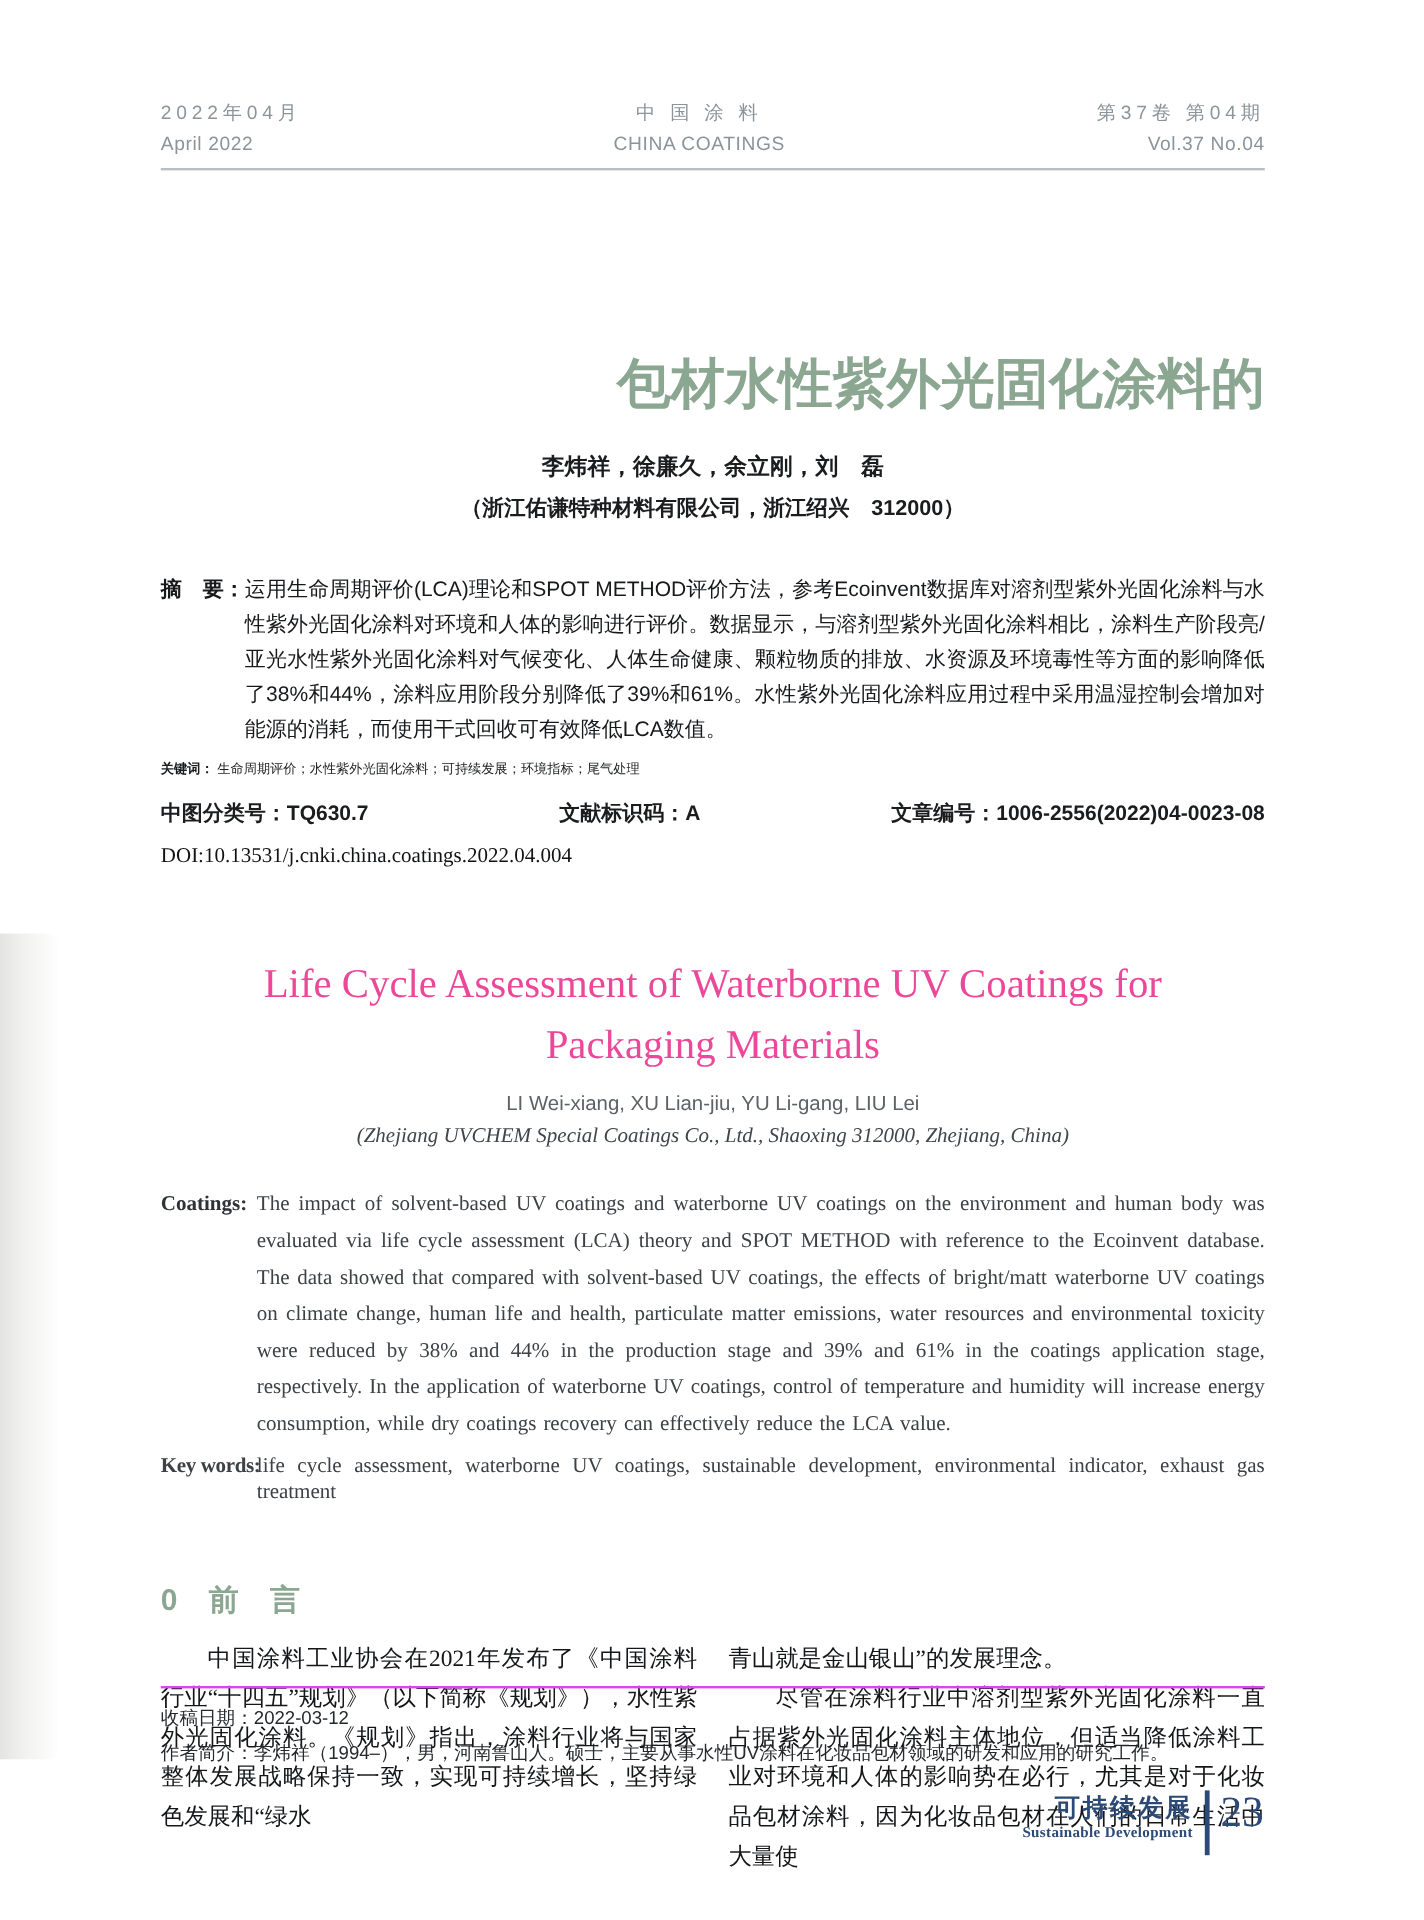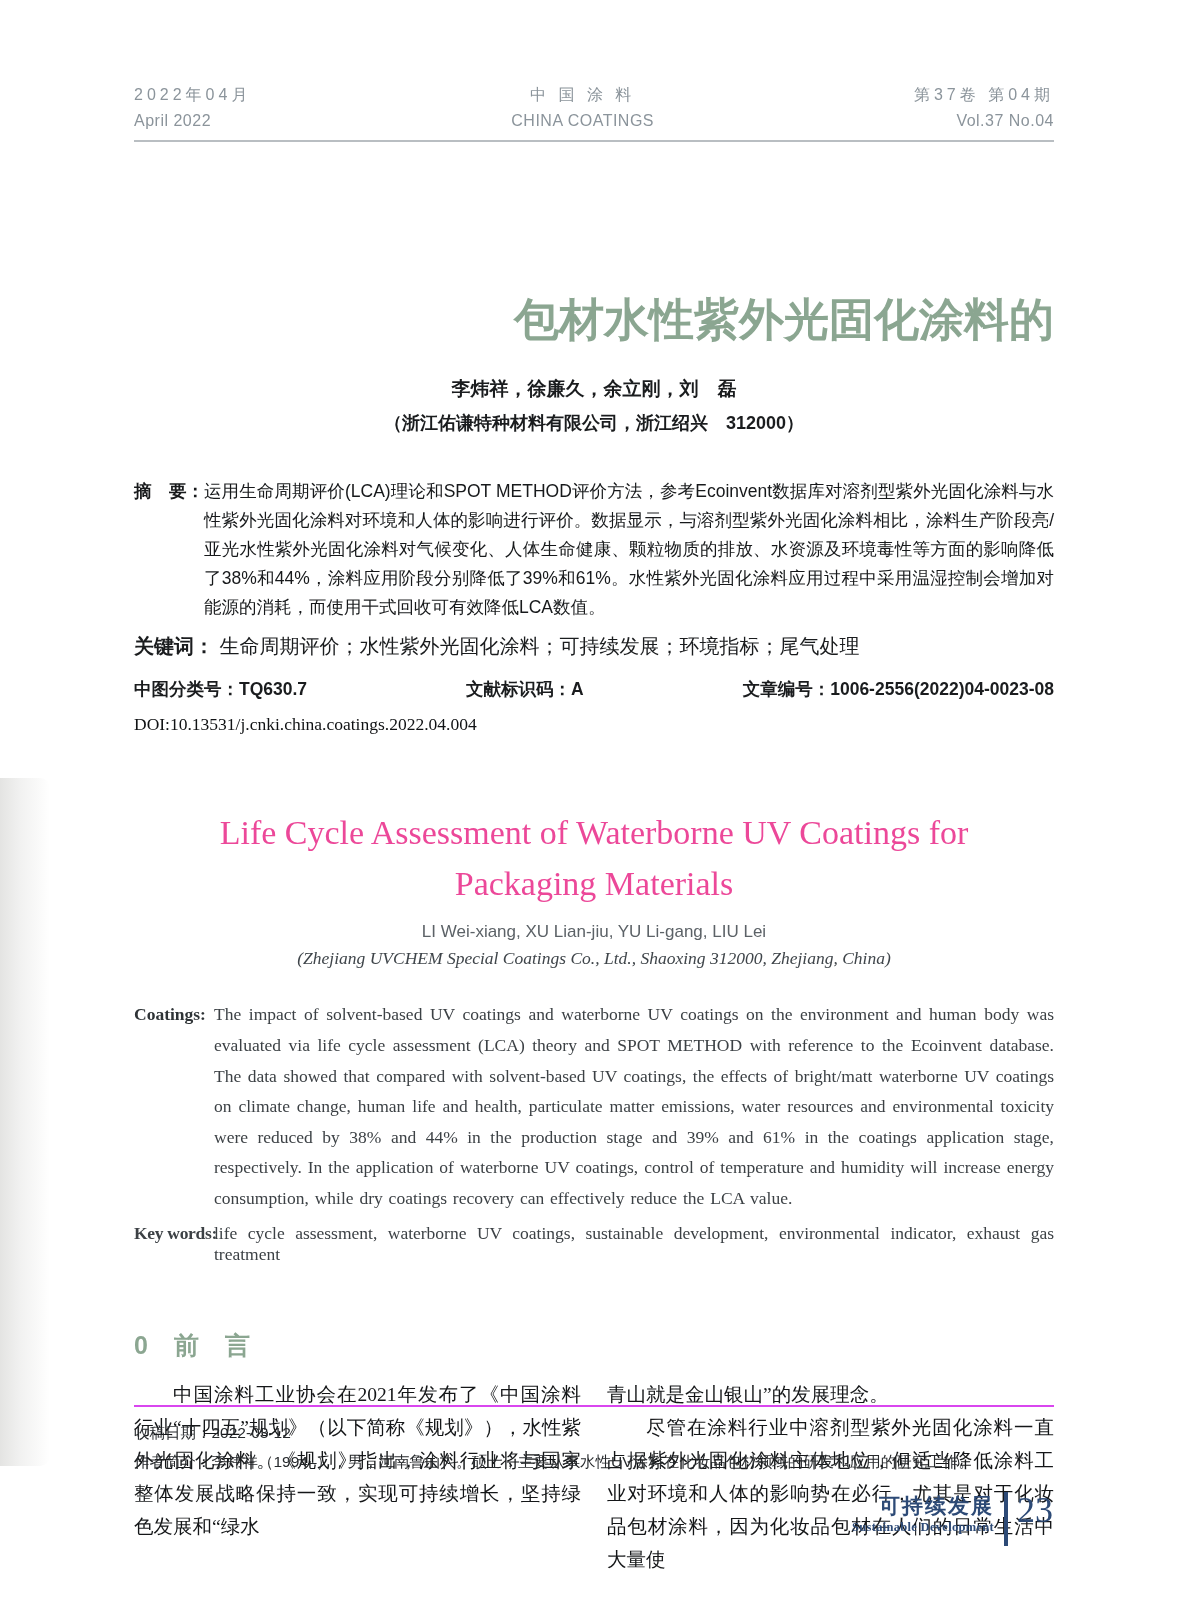--- a/index.html
+++ b/index.html
@@ -42,21 +42,21 @@
   .authors-cn { margin-top: 24px; text-align: center; font-size: 19px; font-weight: bold; }
   .affiliation-cn { margin-top: 9px; text-align: center; font-size: 18px; font-weight: bold; }
 
   
   .hang { position: relative; text-align: justify; }
   .hang .hang-label { position: absolute; left: 0; top: 0; font-weight: bold; white-space: nowrap; }
   .abstract-cn {
     margin-top: 42px; padding-left: 70px;
     font-size: 17.5px; line-height: 1.66; color: #17191b;
   }
-  .keywords-cn { margin-top: 11px; font-size: 20px; }
+  .keywords-cn { margin-top: 11px; font-size: 11px; }
   .keywords-cn .inline-label { font-weight: bold; }
 
   .meta-row {
     margin-top: 17px; display: flex; justify-content: space-between;
     font-size: 17.5px; font-weight: bold; gap: 25px;
   }
   .doi-line {
     margin-top: 13px;
     font-family: "Liberation Serif", serif;
     font-size: 17.5px; font-weight: normal; color: #101214;

